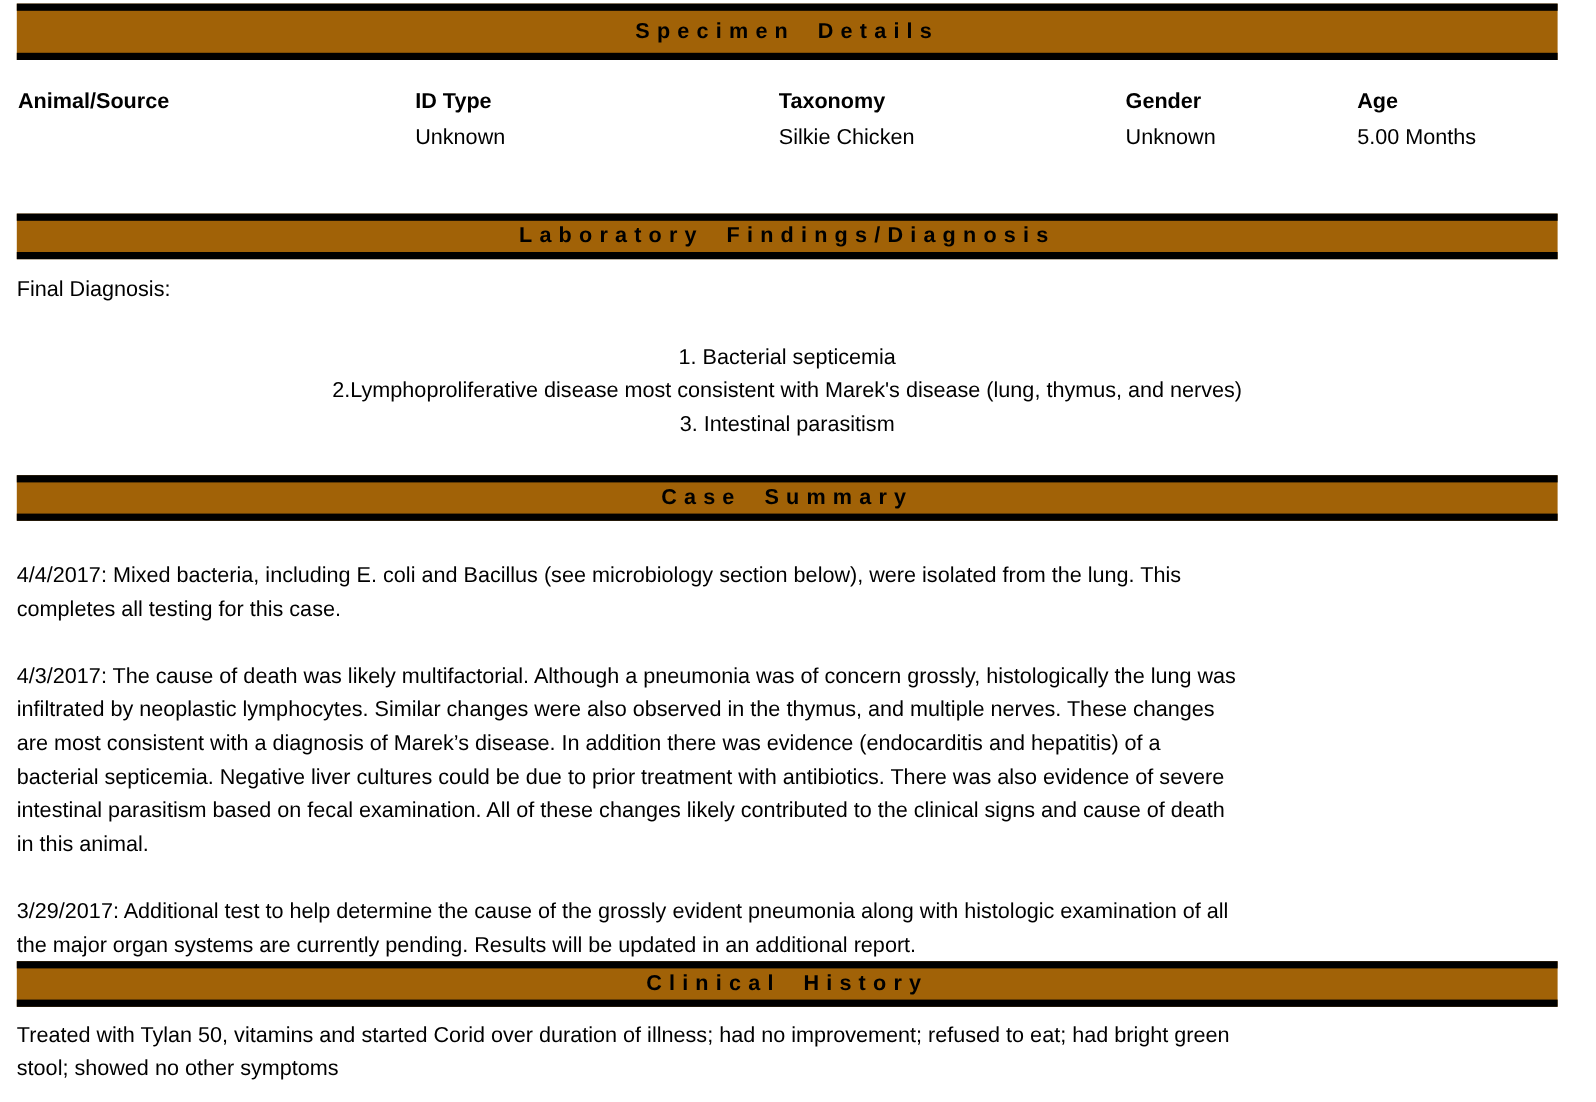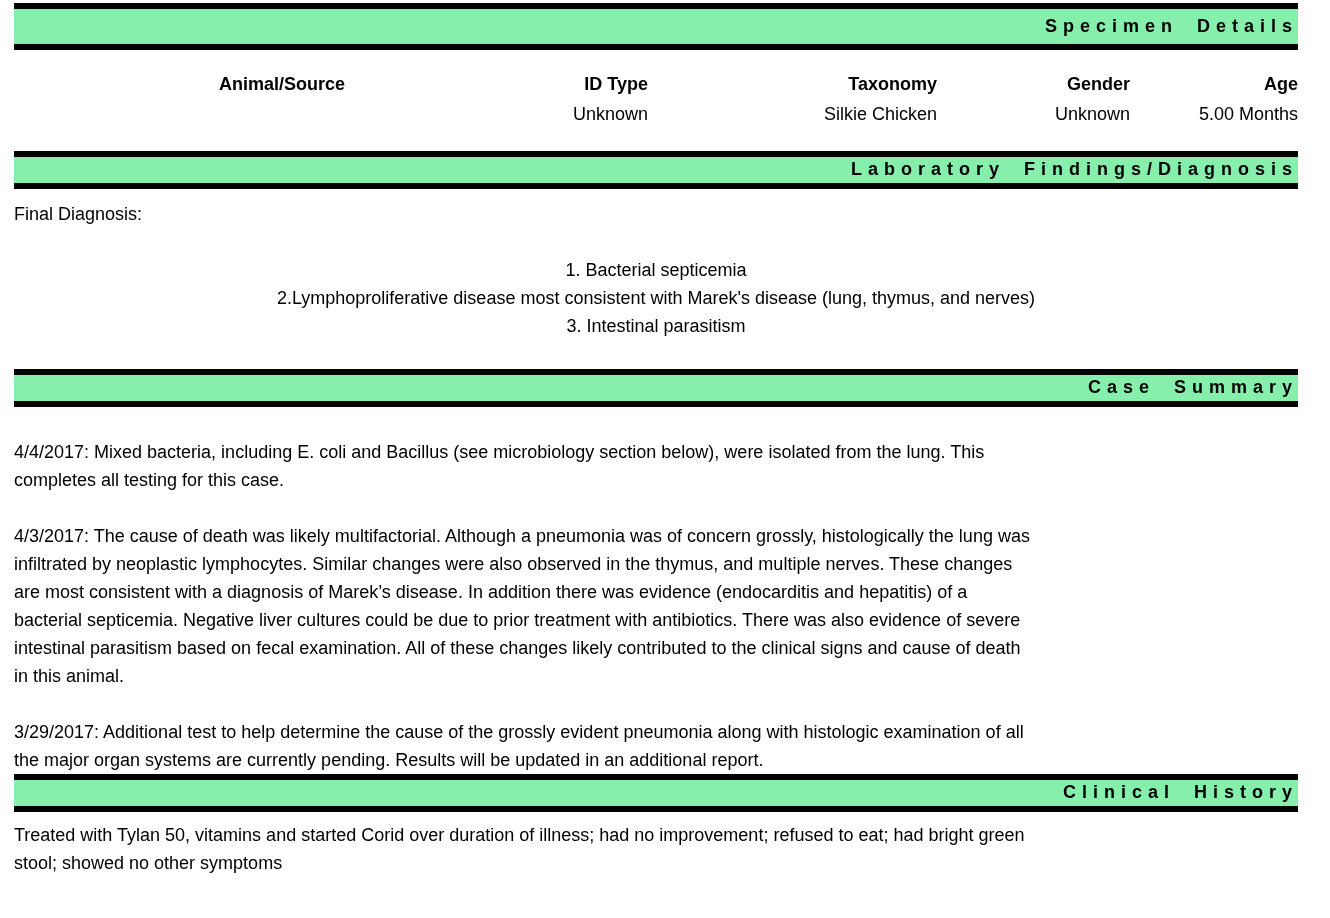--- a/index.html
+++ b/index.html
@@ -11,42 +11,42 @@
     font-family: "Liberation Sans", "DejaVu Sans", sans-serif;
     color: #000000;
     font-size: 18px;
   }
   .page { padding: 3px 32px 0 14px; }
 
   
   .rulebar {
     border-top: 6px solid #000;
     border-bottom: 6px solid #000;
-    background: #86efac;
-    text-align: right;
+    background: #a16207;
+    text-align: center;
     font-weight: 700;
     letter-spacing: 6px;
     word-spacing: 8px;
     white-space: nowrap;
   }
   .rulebar.tall  { height: 47px; line-height: 34px; }
   .rulebar.short { height: 38px; line-height: 25px; }
 
   
-  .fields-row { display: flex; margin-top: 20px; text-align: right; }
+  .fields-row { display: flex; margin-top: 20px; }
   .field { padding-left: 1px; }
   .field:nth-child(1) { width: 331px; }
   .field:nth-child(2) { width: 303px; }
   .field:nth-child(3) { width: 289px; }
   .field:nth-child(4) { width: 193px; }
   .field:nth-child(5) { flex: 1; }
   .field-label { font-weight: 700; line-height: 28px; }
   .field-value { line-height: 28px; margin-top: 2px; }
 
-  .bar-findings  { margin-top: 23px; }
+  .bar-findings  { margin-top: 50px; }
   .findings-body { margin-top: 11px; line-height: 28px; }
   .diagnosis-list { margin-top: 28px; text-align: center; }
   .diagnosis-item { line-height: 28px; }
 
   .bar-case { margin-top: 29px; }
   .case-entries { margin-top: 14px; }
   .case-entry { line-height: 28px; white-space: pre-line; margin-top: 31px; }
   .case-entry + .case-entry { margin-top: 28px; }
 
   .bar-clinical { }

